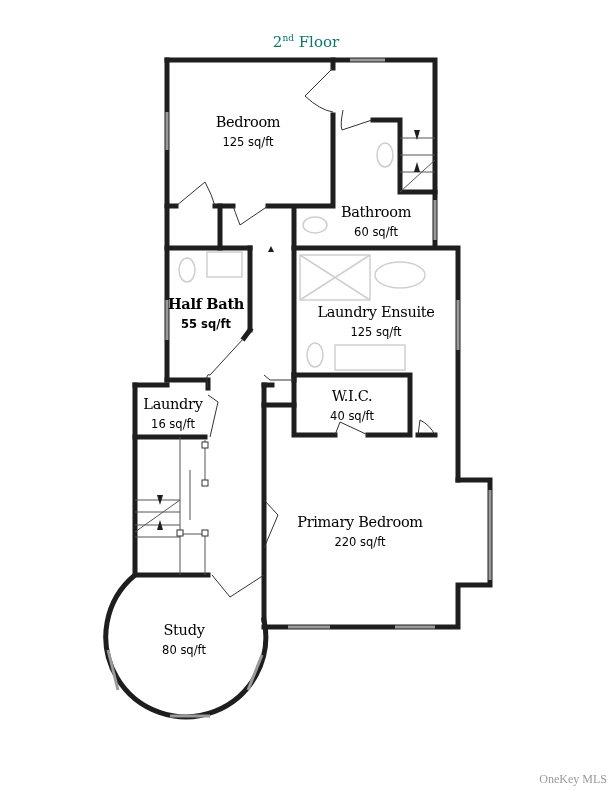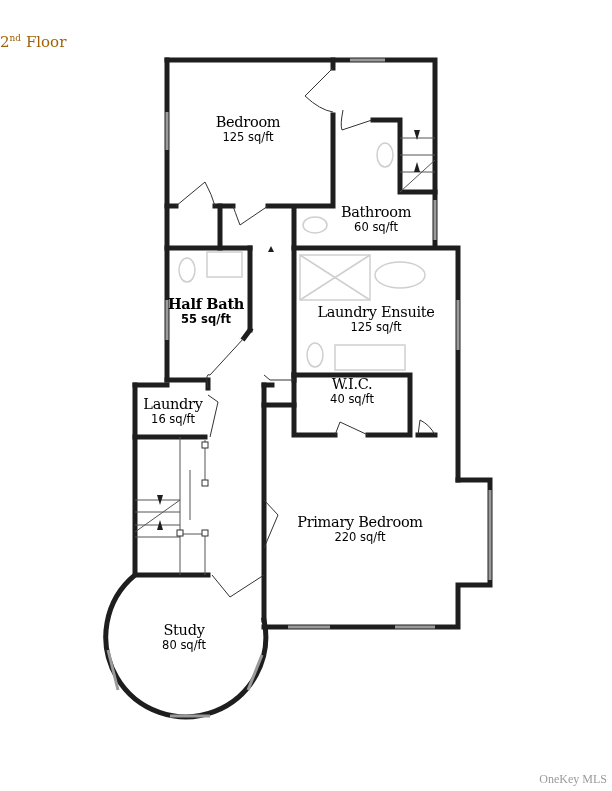--- a/index.html
+++ b/index.html
@@ -1,22 +1,22 @@
 <!DOCTYPE html>
 <html><head>
 <meta charset="utf-8">
 <style>
   html,body{margin:0;padding:0;background:#ffffff;}
   body{width:612px;height:791px;position:relative;overflow:hidden;font-family:"Liberation Sans",sans-serif;}
   #plan{position:absolute;left:0;top:0;width:612px;height:791px;}
-  .floor-title{position:absolute;left:0;width:612px;top:33px;font-family:"DejaVu Serif",serif;font-size:15px;color:#a16207;}
+  .floor-title{position:absolute;left:0;width:612px;top:33px;text-align:center;font-family:"DejaVu Serif",serif;font-size:15px;color:#0f766e;}
   .floor-title sup{font-size:9px;}
   .room-label{position:absolute;text-align:center;color:#000000;transform:translateX(-50%);white-space:nowrap;}
   .room-name{font-family:"DejaVu Serif",serif;font-size:14.5px;letter-spacing:-0.3px;}
-  .room-area{font-family:"DejaVu Sans",sans-serif;font-size:11.5px;}
+  .room-area{font-family:"DejaVu Sans",sans-serif;font-size:11.5px;margin-top:5px;}
   .watermark{position:absolute;right:5px;bottom:4px;font-family:Liberation Serif, serif;font-size:12px;color:#9a9a9a;}
 </style>
 </head>
 <body>
 
 <svg id="plan" viewBox="0 0 612 791" xmlns="http://www.w3.org/2000/svg">
   <g fill="none" stroke="#1e1e1e" stroke-width="5" stroke-linecap="square">
 
     <path d="M167,60 L435,60 L435,246"></path>
     <path d="M167,60 L167,380"></path>
@@ -128,21 +128,21 @@
     <div class="room-area">55 sq/ft</div>
   </div>
 <div class="room-label" style="left:376px;top:304px;">
     <div class="room-name">Laundry Ensuite</div>
     <div class="room-area">125 sq/ft</div>
   </div>
 <div class="room-label" style="left:173px;top:396px;">
     <div class="room-name">Laundry</div>
     <div class="room-area">16 sq/ft</div>
   </div>
-<div class="room-label" style="left:352px;top:376px;">
+<div class="room-label" style="left:352px;top:388px;">
     <div class="room-name">W.I.C.</div>
     <div class="room-area">40 sq/ft</div>
   </div>
 <div class="room-label" style="left:360px;top:514px;">
     <div class="room-name">Primary Bedroom</div>
     <div class="room-area">220 sq/ft</div>
   </div>
 <div class="room-label" style="left:184px;top:622px;">
     <div class="room-name">Study</div>
     <div class="room-area">80 sq/ft</div>

